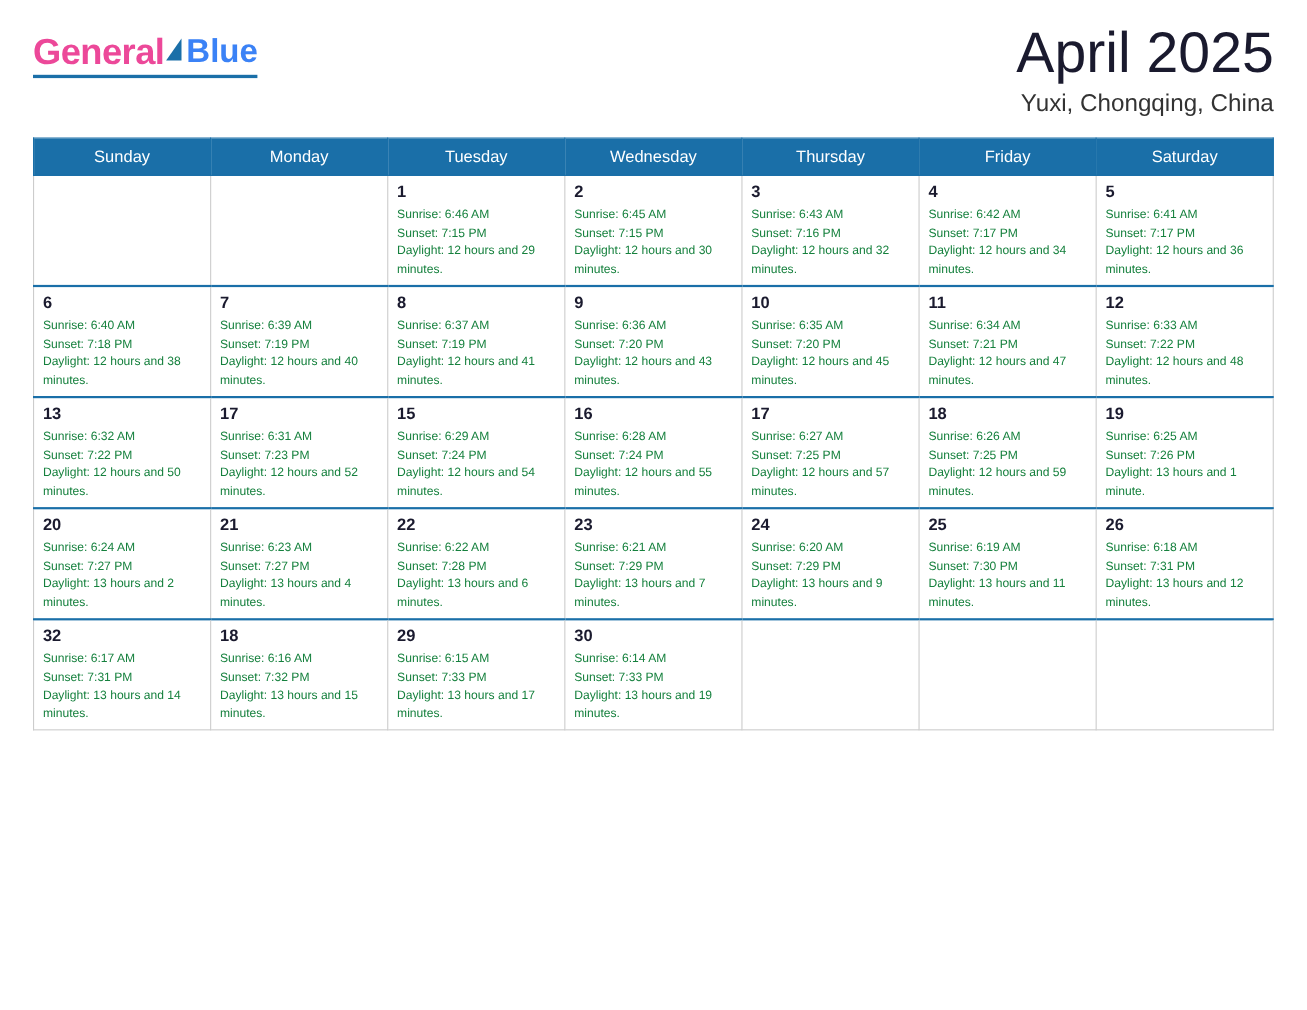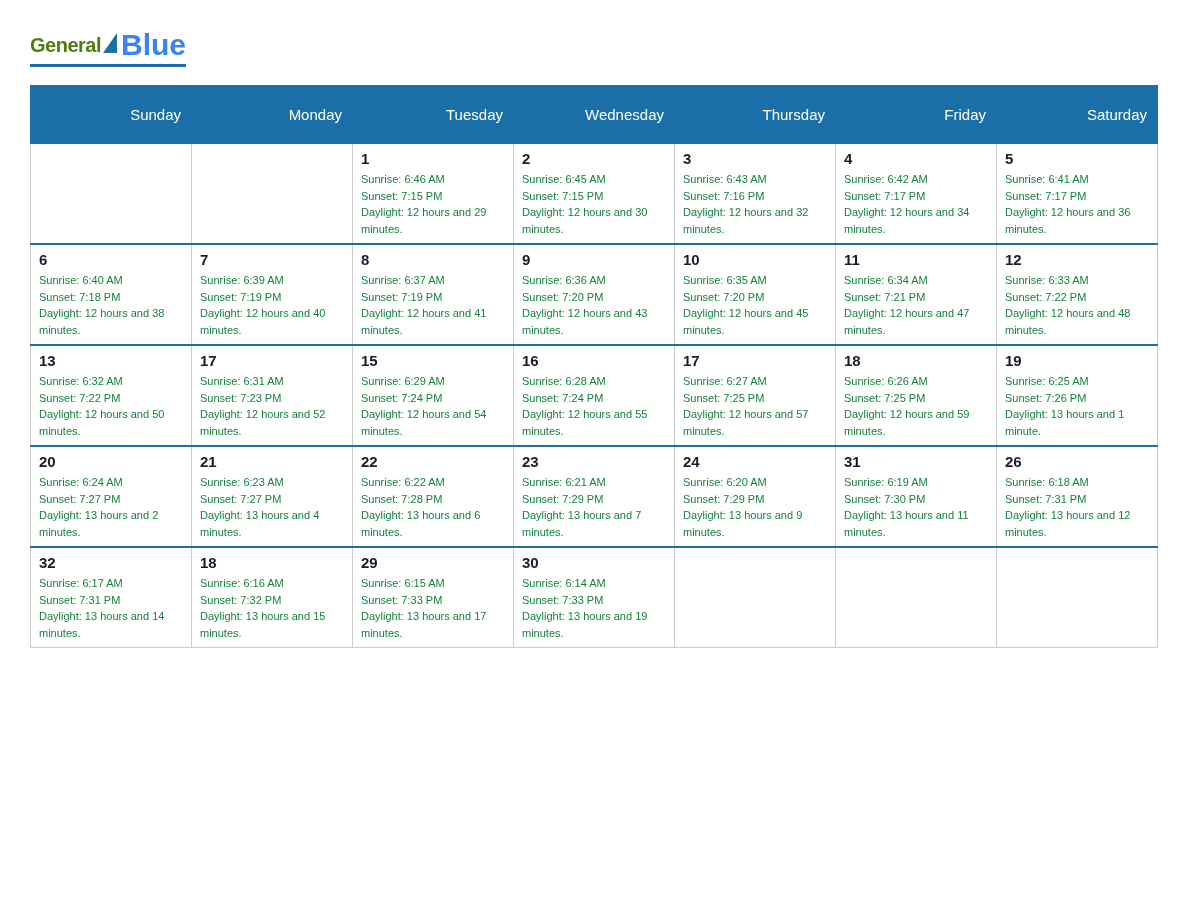--- a/index.html
+++ b/index.html
@@ -21,23 +21,23 @@
       display: flex;
       flex-direction: column;
       align-items: flex-start;
       margin-top: 8px;
     }
     .logo-top {
       display: flex;
       align-items: center;
     }
     .logo-general {
-      font-size: 20px;
+      font-size: 33px;
       font-weight: bold;
-      color: #4d7c0f;
+      color: #ec4899;
       letter-spacing: -0.5px;
     }
     .logo-triangle {
       width: 0;
       height: 0;
       border-left: 14px solid transparent;
       border-bottom: 20px solid #1a6fa8;
       margin-left: 2px;
       margin-top: -4px;
     }
@@ -70,22 +70,22 @@
     .calendar {
       width: 100%;
       border-collapse: collapse;
       border: 1px solid #bbb;
     }
     .calendar th {
       background: #1a6fa8;
       color: #fff;
       font-size: 15px;
       font-weight: normal;
-      padding: 20px 10px;
-      text-align: right;
+      padding: 8px 10px;
+      text-align: center;
       border: 1px solid #1a6fa8;
     }
     .calendar td {
       vertical-align: top;
       border: 1px solid #ccc;
       padding: 6px 8px;
       width: 14.28%;
       min-height: 100px;
       font-size: 13px;
       color: #222;
@@ -114,20 +114,24 @@
 
 <div class="header">
   <div class="logo">
     <div class="logo-top">
       <span class="logo-general">General</span>
       <span class="logo-triangle"></span>
       <span class="logo-blue">Blue</span>
     </div>
     <div class="logo-underline"></div>
   </div>
+  <div class="title-area">
+    <div class="month-title">April 2025</div>
+    <div class="location">Yuxi, Chongqing, China</div>
+  </div>
 </div>
 
 <table class="calendar">
   <thead>
     <tr>
     <th>Sunday</th>
         <th>Monday</th>
         <th>Tuesday</th>
         <th>Wednesday</th>
         <th>Thursday</th>
@@ -235,21 +239,21 @@
         </td>
         <td>
           <span class="day-num">23</span>
           <div class="day-info">Sunrise: 6:21 AM<br>Sunset: 7:29 PM<br>Daylight: 13 hours and 7 minutes.</div>
         </td>
         <td>
           <span class="day-num">24</span>
           <div class="day-info">Sunrise: 6:20 AM<br>Sunset: 7:29 PM<br>Daylight: 13 hours and 9 minutes.</div>
         </td>
         <td>
-          <span class="day-num">31</span>
+          <span class="day-num">25</span>
           <div class="day-info">Sunrise: 6:19 AM<br>Sunset: 7:30 PM<br>Daylight: 13 hours and 11 minutes.</div>
         </td>
         <td>
           <span class="day-num">26</span>
           <div class="day-info">Sunrise: 6:18 AM<br>Sunset: 7:31 PM<br>Daylight: 13 hours and 12 minutes.</div>
         </td>
       </tr>
       <tr class="row-separator">
         <td>
           <span class="day-num">32</span>

